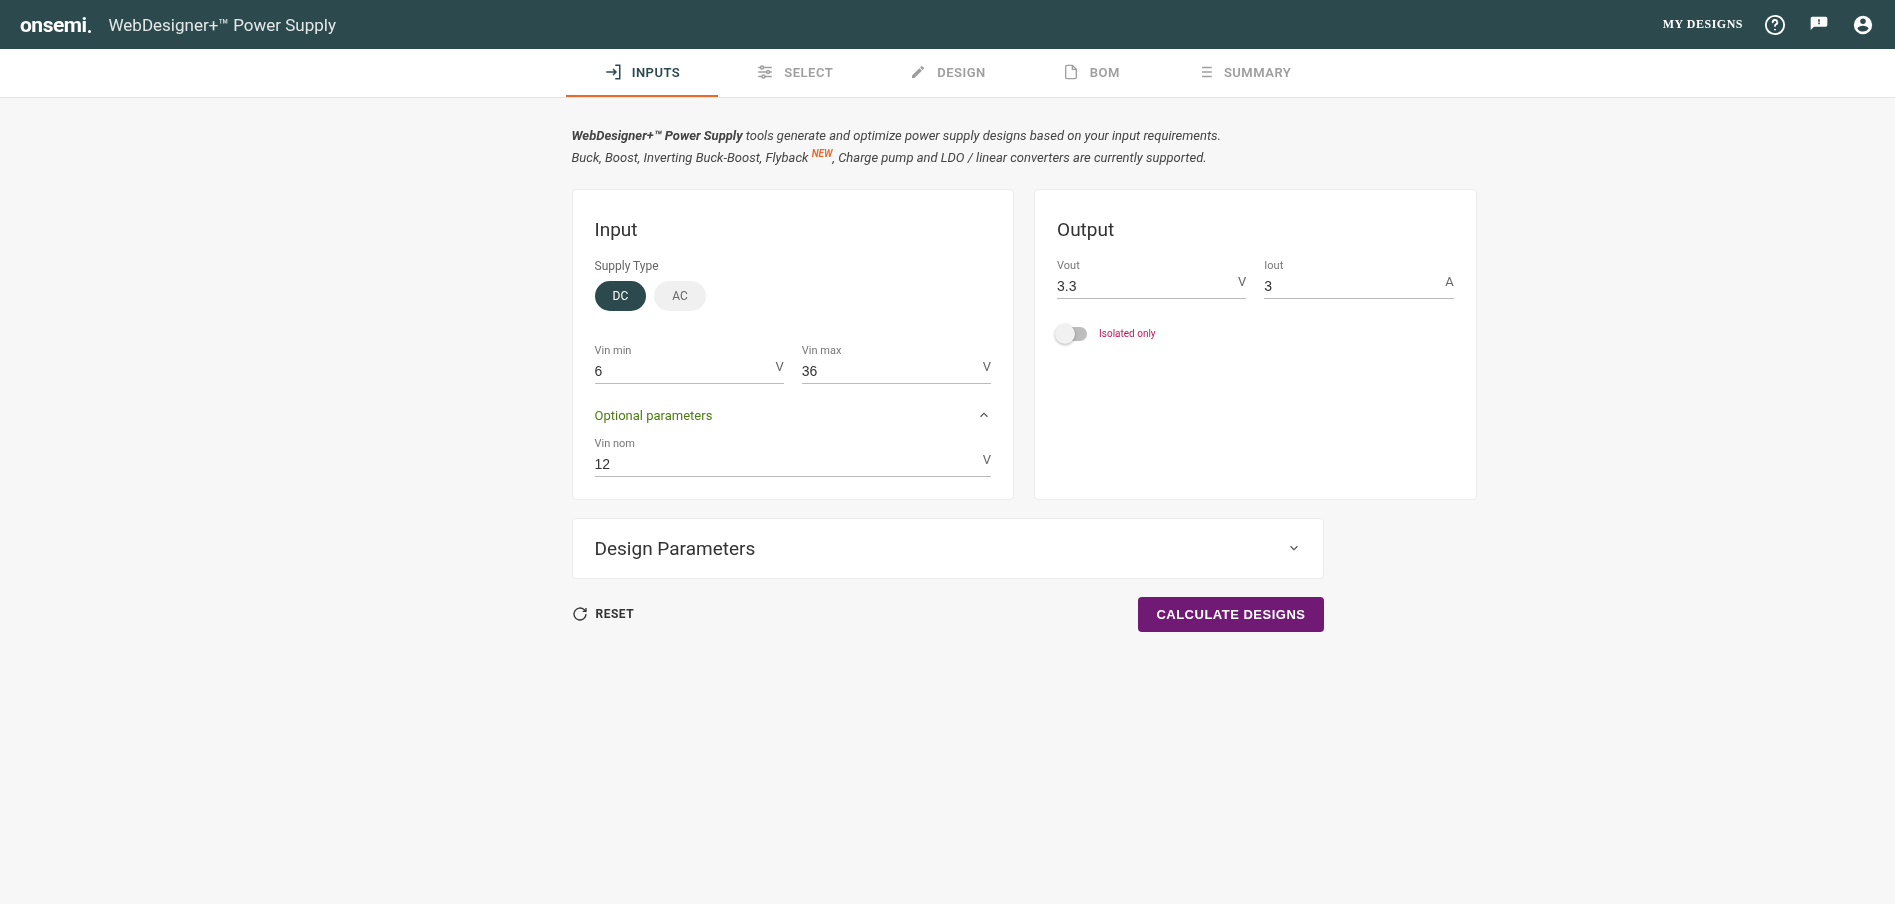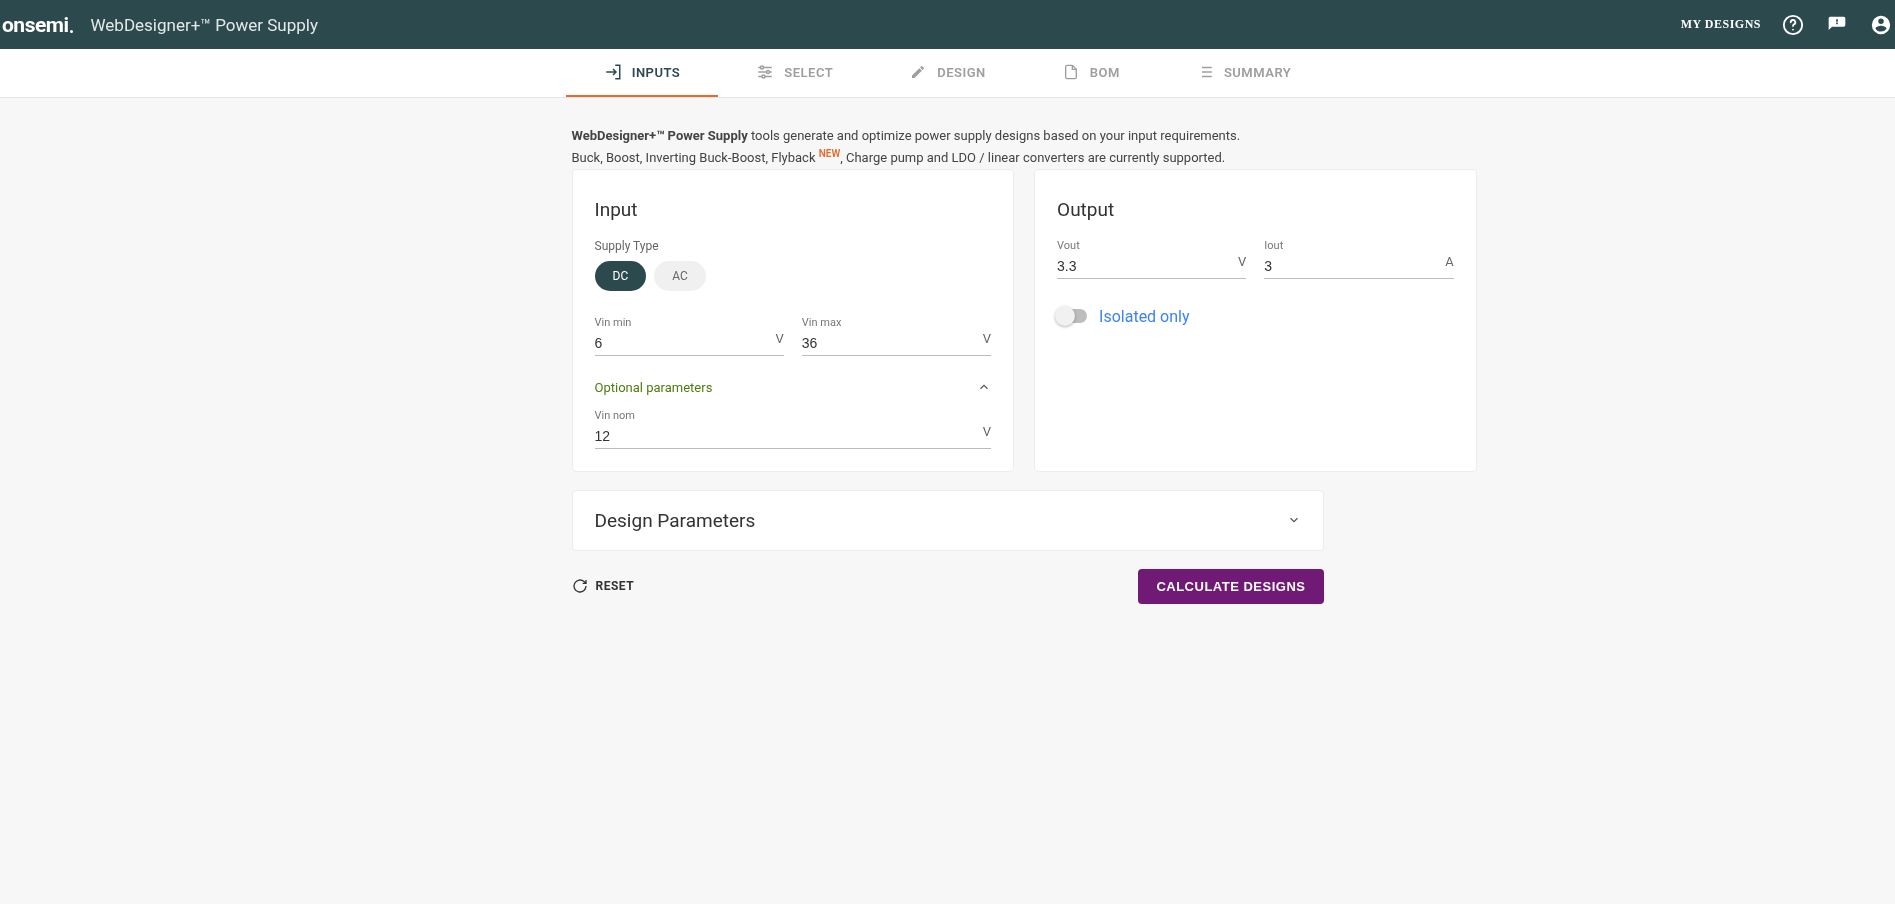--- a/index.html
+++ b/index.html
@@ -9,21 +9,21 @@
     background: #f7f7f7;
     color: #333;
     font-size: 14px;
   }
   .header {
     background: #2c4a4e;
     color: #fff;
     height: 49px;
     display: flex;
     align-items: center;
-    padding: 0 2px;
+    padding: 0 20px;
   }
   .logo {
     font-size: 21px;
     font-weight: 700;
     letter-spacing: -0.5px;
     margin-right: 18px;
   }
   .logo-dot { display:inline-block;width:3px;height:3px;background:#fff;border-radius:50%;margin-left:1px;vertical-align:-1px; }
   .app-title {
     font-size: 17px;
@@ -68,20 +68,22 @@
   .page {
     width: 752px;
     margin: 0 auto;
     padding: 28px 0 40px 0;
   }
   @media (min-width:1200px){ .page{ width: 752px; } }
   .intro {
     font-size: 13px;
     line-height: 1.55;
     color: #444;
+    margin-bottom: 20px;
+    font-style: italic;
   }
   .intro-bold { font-weight:700; }
   .intro-new { color:#e56a2b; font-size:10px; font-weight:600; vertical-align: super; }
   .two-col {
     display:flex; gap:20px; margin-bottom:18px;
   }
   .card {
     background:#fff;
     border:1px solid #ececec;
     border-radius:4px;
@@ -92,21 +94,21 @@
     font-size: 19px;
     font-weight:400;
     color:#333;
     margin:8px 0 18px 0;
   }
   .field-label {
     font-size:12px;
     color:#666;
     margin-bottom:8px;
   }
-  .seg-group { display:flex; gap:8px; margin-bottom:25px; }
+  .seg-group { display:flex; gap:8px; margin-bottom:33px; }
   .seg {
     padding:8px 18px;
     border-radius:18px;
     font-size:12px;
     cursor:pointer;
     background:#f0f0f0;
     color:#666;
   }
   .seg.active {
     background:#2c4a4e;
@@ -300,21 +302,21 @@
         <div class="field">
           <span class="mini-label">Iout</span>
           <div class="inp-wrap">
             <input class="inp" value="3" style="">
             <span class="unit">A</span>
           </div>
         </div>
       </div>
       <div class="toggle-row">
         <div class="toggle"></div>
-        <span style="font-size:16px;color:#3b82f6;">Isolated only</span>
+        <span style="font-size:10px;color:#be185d;">Isolated only</span>
       </div>
     </div>
   </div>
 
   <div class="dp-card">
     <span class="dp-title">Design Parameters</span>
     <span>
       <svg width="14" height="14" viewBox="0 0 24 24" fill="none" stroke="#555" stroke-width="2">
           <path d="M6 9l6 6 6-6"></path>
         </svg>

